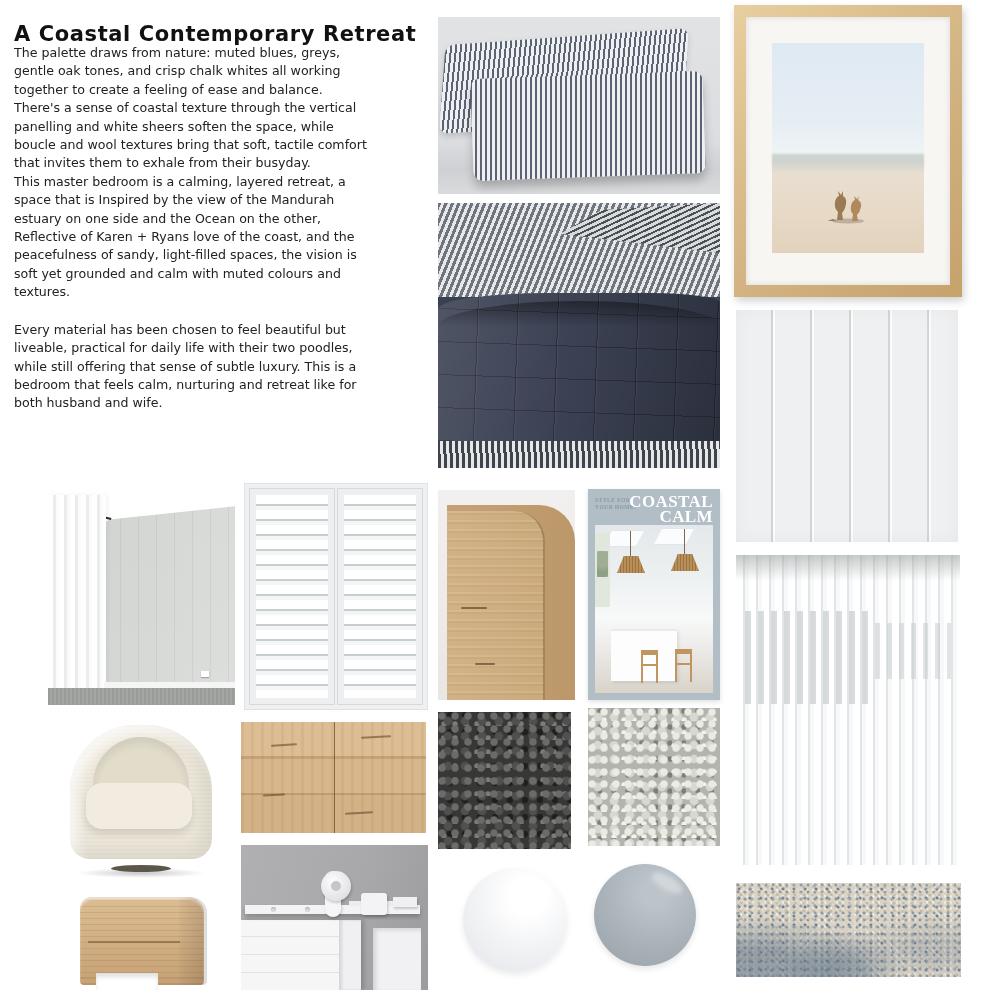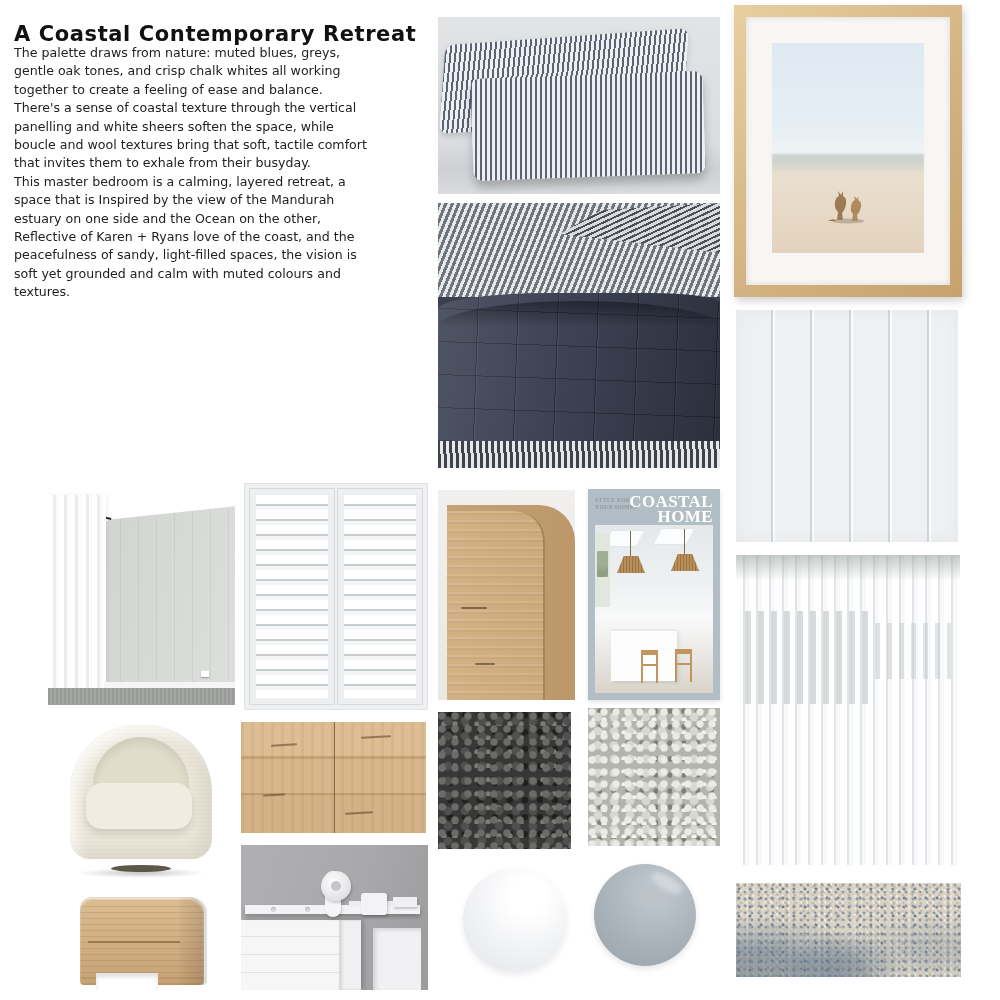--- a/index.html
+++ b/index.html
@@ -168,20 +168,21 @@
 </head>
 <body>
 
 <div id="board">
 
   <h1 id="page-title">A Coastal Contemporary Retreat</h1>
 
   <div id="intro">
     <p class="para">The palette draws from nature: muted blues, greys, gentle oak tones, and crisp chalk whites all working together to create a feeling of ease and balance. There's a sense of coastal texture through the vertical panelling and white sheers soften the space, while boucle and wool textures bring that soft, tactile comfort that invites them to exhale from their busyday.</p>
     <p class="para">This master bedroom is a calming, layered retreat, a space that is Inspired by the view of the Mandurah estuary on one side and the Ocean on the other, Reflective of Karen + Ryans love of the coast, and the peacefulness of sandy, light-filled spaces, the vision is soft yet grounded and calm with muted colours and textures.</p>
+    <p class="para gap">Every material has been chosen to feel beautiful but liveable, practical for daily life with their two poodles, while still offering that sense of subtle luxury. This is a bedroom that feels calm, nurturing and retreat like for both husband and wife.</p>
   </div>
 
   <div class="tile t-pillows">
     <div class="pillow back"></div>
     <div class="pillow front"></div>
   </div>
 
   <div class="tile t-bed">
     <div class="bed-sheets"></div>
     <div class="bed-pillowedge"></div>
@@ -231,21 +232,21 @@
         <div class="bedhead-knot" style="left:14px;top:96px;width:26px;"></div>
         <div class="bedhead-knot" style="left:28px;top:152px;width:20px;"></div>
       </div>
     </div>
   </div>
 
   <div class="tile t-magazine">
     <div class="mag-tagline">STYLE FOR YOUR HOME.</div>
     <div class="mag-title">
       <span style="display:block">COASTAL</span>
-      <span style="display:block">HOME</span>
+      <span style="display:block">CALM</span>
     </div>
     <div class="mag-photo">
       <div class="mag-sky" style="left:12px;top:5px;width:32px;height:15px;"></div>
       <div class="mag-sky" style="left:62px;top:3px;width:32px;height:15px;"></div>
       <div class="mag-cord" style="left:35px;top:6px;height:26px;"></div>
       <div class="mag-shade" style="left:22px;top:31px;"></div>
       <div class="mag-cord" style="left:89px;top:4px;height:26px;"></div>
       <div class="mag-shade" style="left:76px;top:29px;"></div>
       <div class="mag-window"></div>
       <div class="mag-plant"></div>

